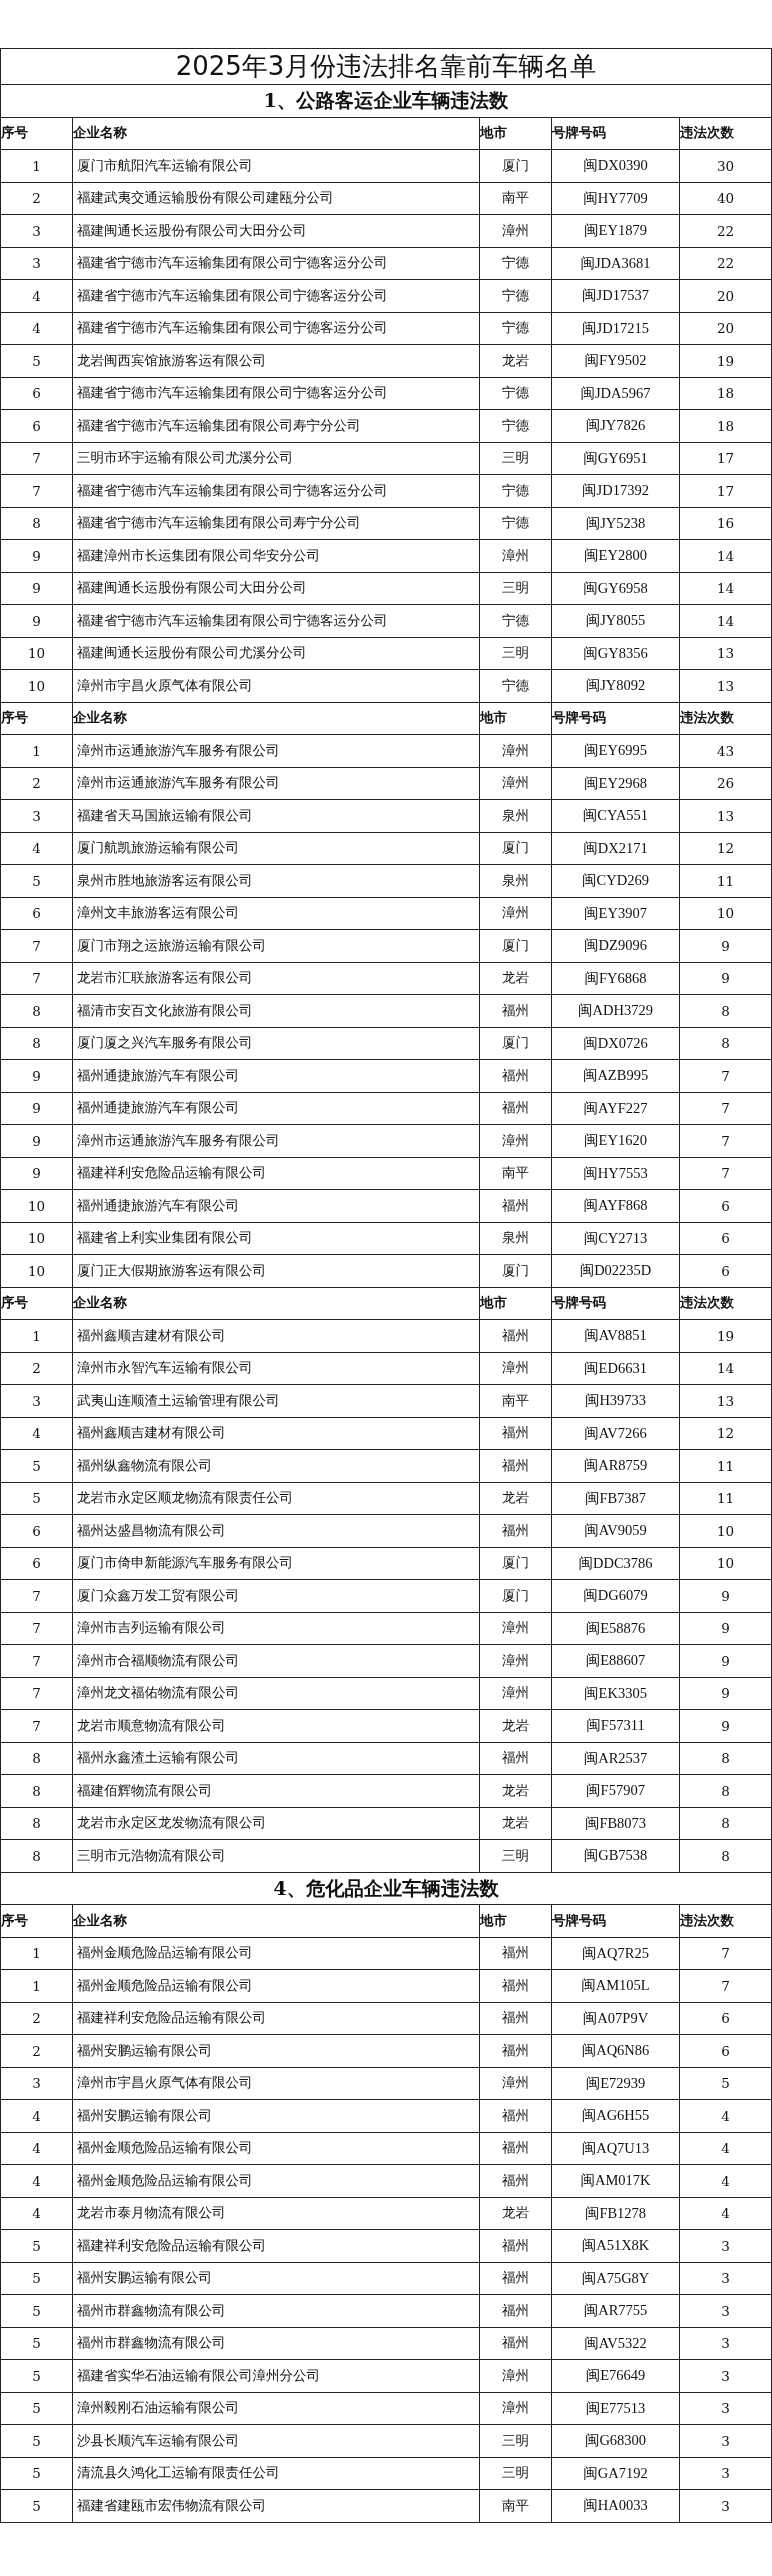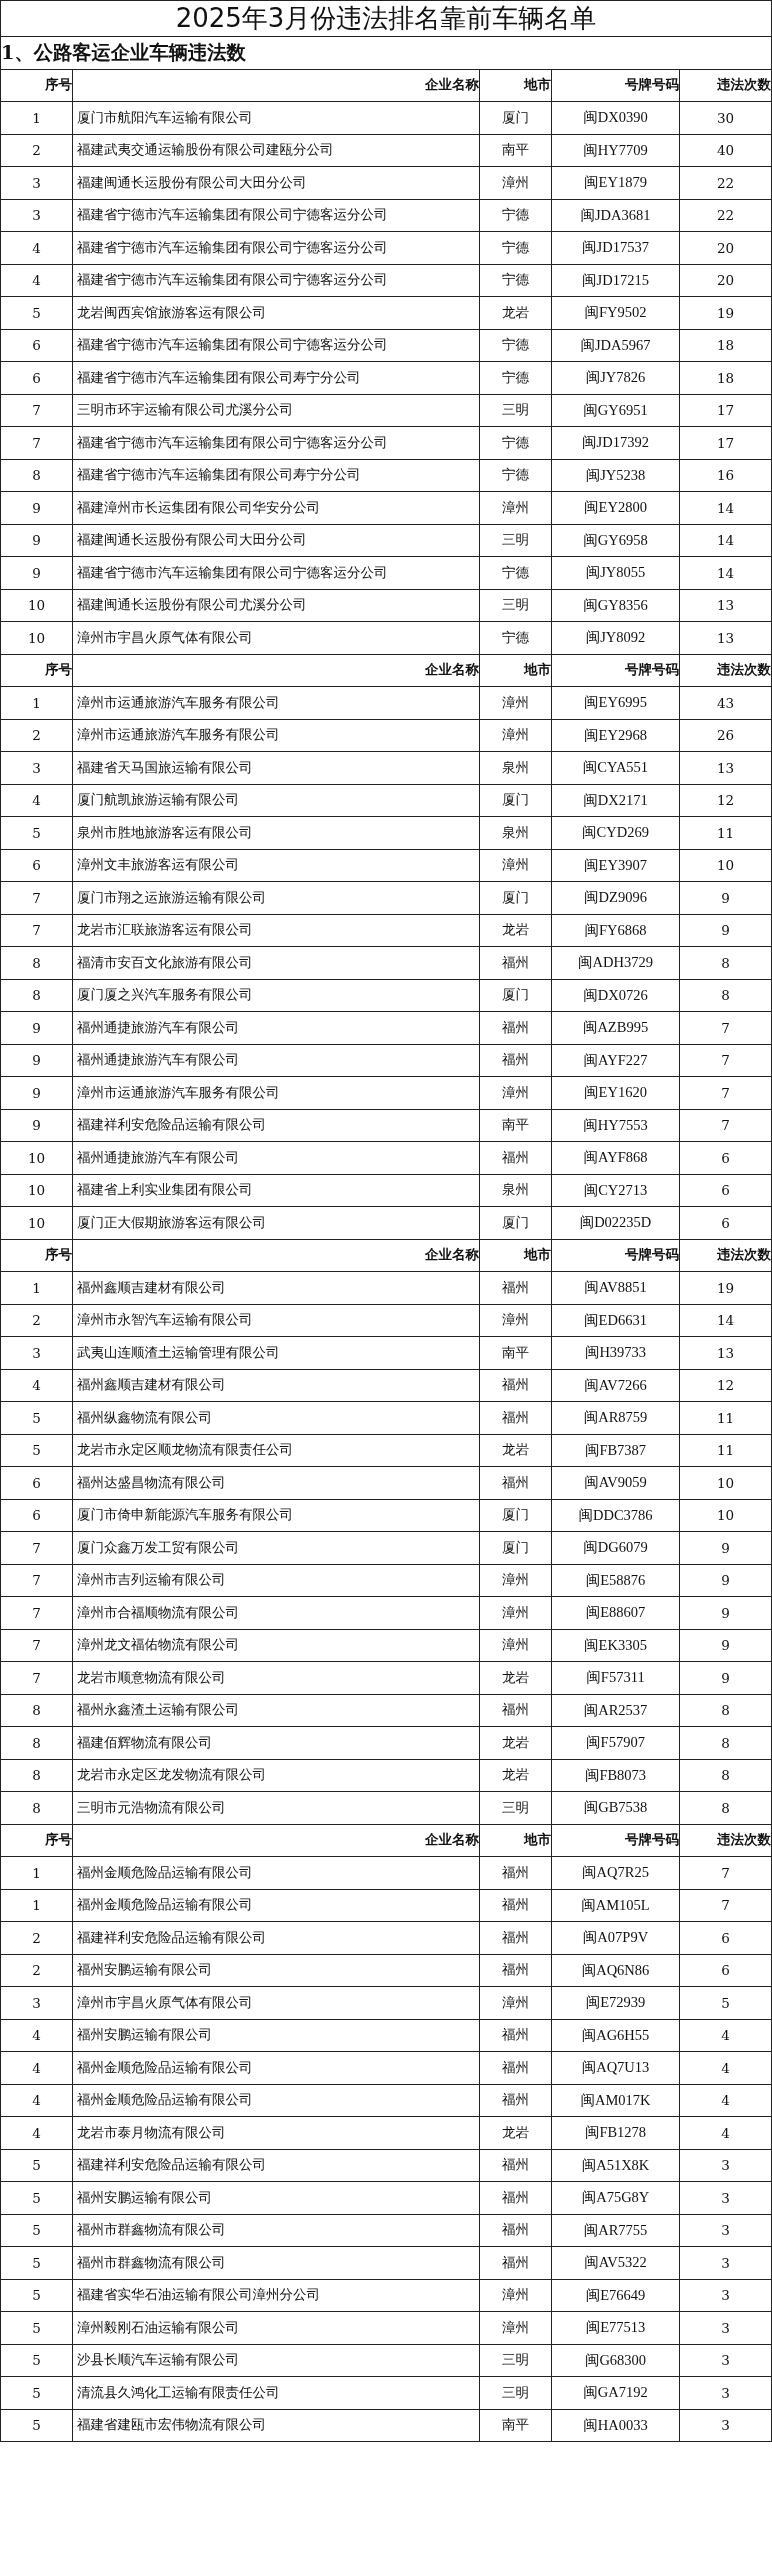--- a/index.html
+++ b/index.html
@@ -1,26 +1,26 @@
 <!DOCTYPE html>
 <html><head>
 <meta charset="utf-8">
 <style>
   html, body { margin: 0; padding: 0; background: #ffffff; }
   body { width: 772px; height: 2576px; overflow: hidden; font-family: "DejaVu Serif", "Liberation Serif", serif; color: #111; }
-  table { border-collapse: collapse; width: 772px; table-layout: fixed; }
+  table { border-collapse: collapse; width: 772px; table-layout: fixed; margin-top: 48px; }
   col.c-idx { width: 72px; }
   col.c-name { width: 407px; }
   col.c-city { width: 72px; }
   col.c-plate { width: 128px; }
   col.c-count { width: 92px; }
   td, th { border: 1.4px solid #222; height: 32.5px; padding: 0; box-sizing: border-box; font-weight: normal; white-space: nowrap; overflow: hidden; }
   .title-cell { font-family: "DejaVu Sans", "Liberation Sans", sans-serif; font-size: 26px; text-align: center; letter-spacing: 0px; }
-  .section-cell { font-family: "DejaVu Serif", "Liberation Serif", serif; font-size: 19.3px; font-weight: bold; }
-  .hdr { font-family: "DejaVu Sans", "Liberation Sans", sans-serif; font-size: 13.5px; font-weight: bold; text-align: right; }
+  .section-cell { font-family: "DejaVu Serif", "Liberation Serif", serif; font-size: 19.3px; text-align: center; font-weight: bold; }
+  .hdr { font-family: "DejaVu Sans", "Liberation Sans", sans-serif; font-size: 13.5px; font-weight: bold; text-align: left; }
   .cell-c { text-align: center; font-size: 13.5px; }
   .cell-name { text-align: left; padding-left: 3.9px; font-size: 13.5px; font-family: "DejaVu Sans", "Liberation Sans", sans-serif; }
   .cell-city { font-family: "DejaVu Sans", "Liberation Sans", sans-serif; }
   .cell-plate { font-family: "Liberation Serif", "DejaVu Serif", serif; font-size: 14.5px; }
 </style>
 </head>
 <body>
 
 <table>
   <colgroup>
@@ -409,20 +409,23 @@
         <td class="cell-c">8</td>
       </tr>
       <tr>
         <td class="cell-c">8</td>
         <td class="cell-name">三明市元浩物流有限公司</td>
         <td class="cell-c cell-city">三明</td>
         <td class="cell-c cell-plate">闽GB7538</td>
         <td class="cell-c">8</td>
       </tr>
       <tr>
+        <td colspan="5" class="section-cell">4、危化品企业车辆违法数</td>
+      </tr>
+      <tr>
         <th class="hdr">序号</th>
         <th class="hdr">企业名称</th>
         <th class="hdr">地市</th>
         <th class="hdr">号牌号码</th>
         <th class="hdr">违法次数</th>
       </tr>
       <tr>
         <td class="cell-c">1</td>
         <td class="cell-name">福州金顺危险品运输有限公司</td>
         <td class="cell-c cell-city">福州</td>

